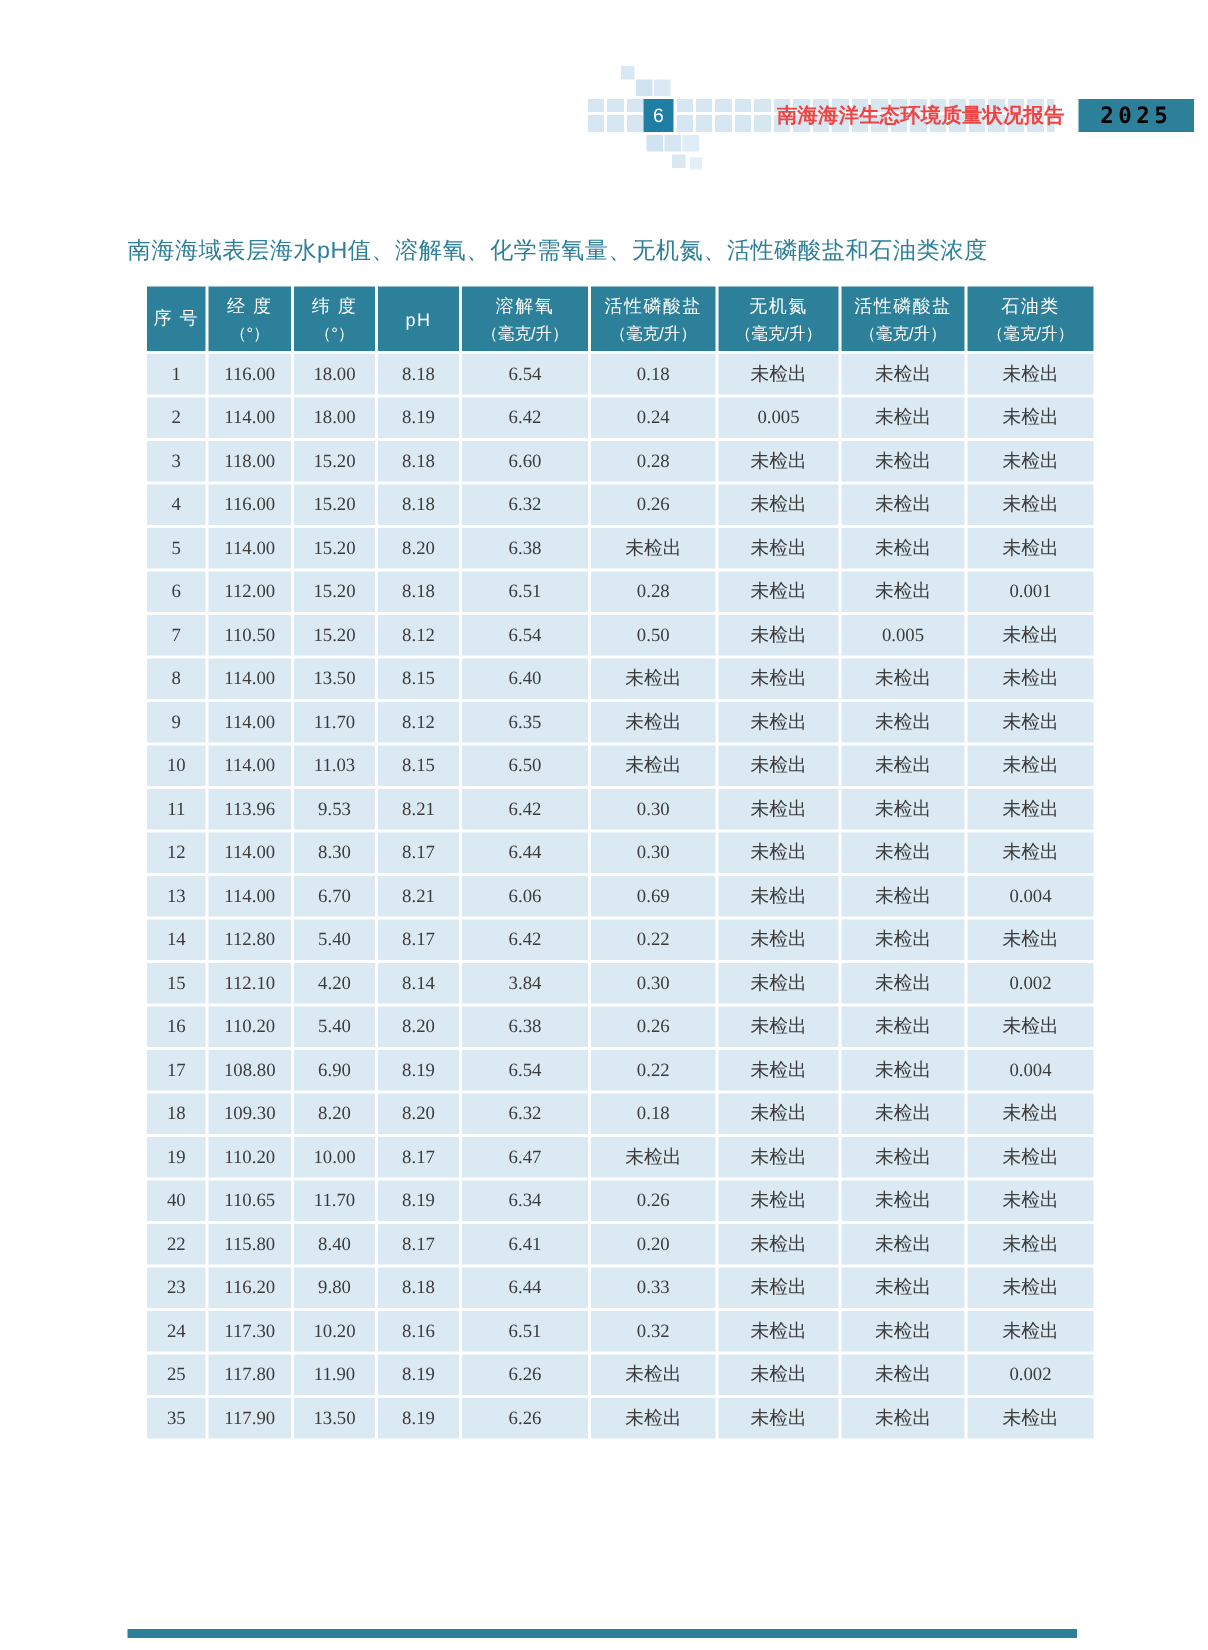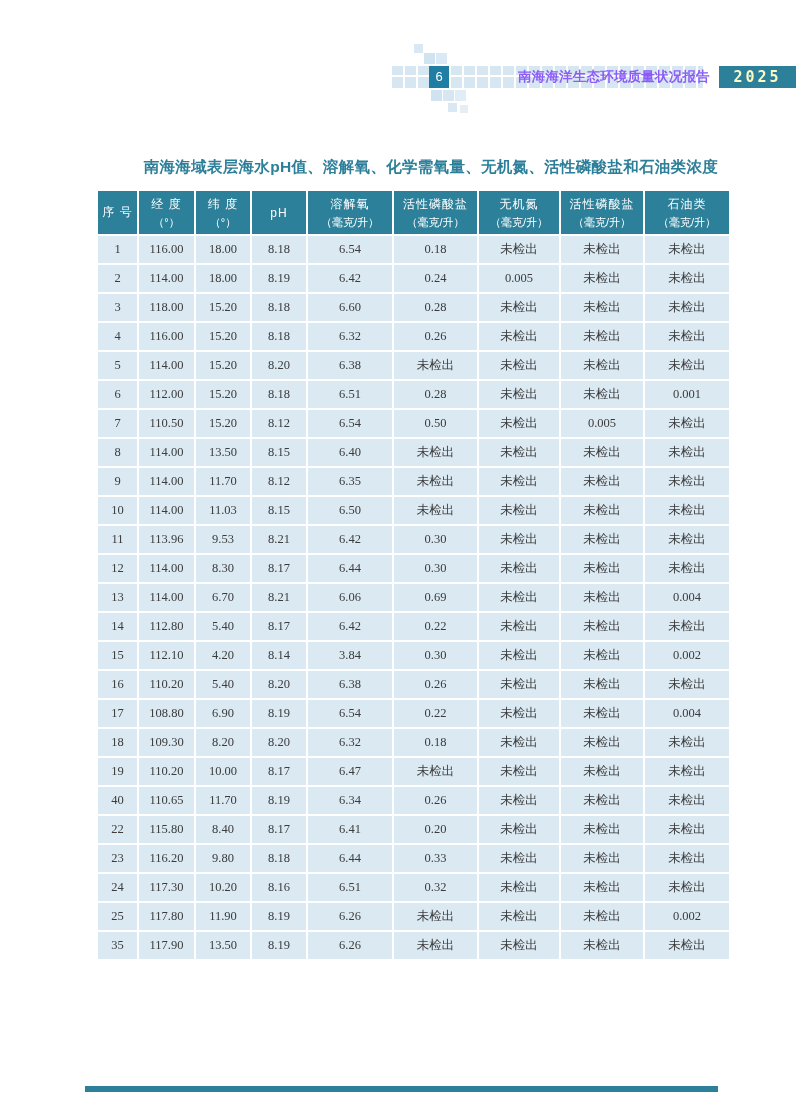--- a/index.html
+++ b/index.html
@@ -18,34 +18,34 @@
       repeating-linear-gradient(90deg, transparent 0 11px, #ffffff 11px 13px),
       repeating-linear-gradient(0deg, transparent 0 11px, #ffffff 11px 13px);
   }
   .page-num-box {
     position:absolute; left:429px; top:66px; width:20px; height:22px;
     background:#1f7ea3; color:#ffffff; font-size:13px; line-height:22px;
     text-align:center;
   }
   .report-title {
     position:absolute; left:518px; top:67px; height:20px; line-height:20px;
-    font-size:13.5px; font-weight:700; color:#8b5cf6; letter-spacing:0.2px;
+    font-size:13.5px; font-weight:700; color:#ef4444; letter-spacing:0.2px;
     white-space:nowrap;
   }
   .year-box {
     position:absolute; left:719px; top:66px; width:77px; height:22px;
-    background:#2c8099; color:#fef9c3; text-align:center; line-height:22px;
+    background:#2c8099; color:#000000; text-align:center; line-height:22px;
     font-family:"DejaVu Sans Mono","Liberation Mono",monospace;
     font-weight:bold; font-size:15px; letter-spacing:3px;
   }
 
   
   .table-title {
     position:absolute; left:85px; top:157px; width:633px;
-    text-align:right; font-size:15.5px; font-weight:700; color:#2d7f99;
+    text-align:left; font-size:15.5px; font-weight:400; color:#2d7f99;
     letter-spacing:0.3px; white-space:nowrap;
   }
 
   
   .table-wrap { position:absolute; left:84px; top:189px; width:635px;margin-left:12px; }
   table.data {
     border-collapse:separate; border-spacing:2px;
     table-layout:fixed; width:635px;
   }
   table.data th {

